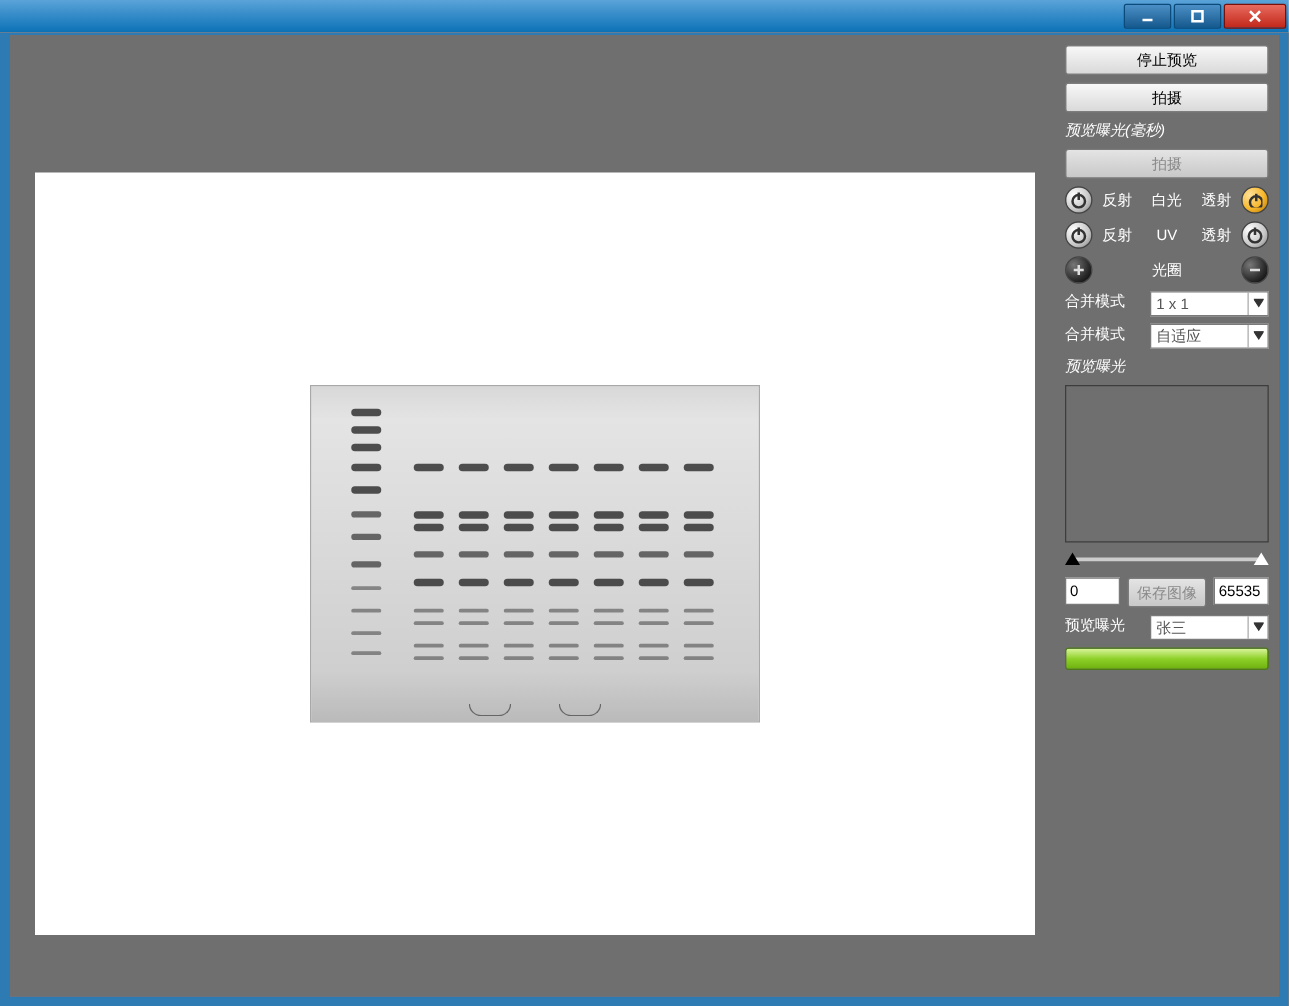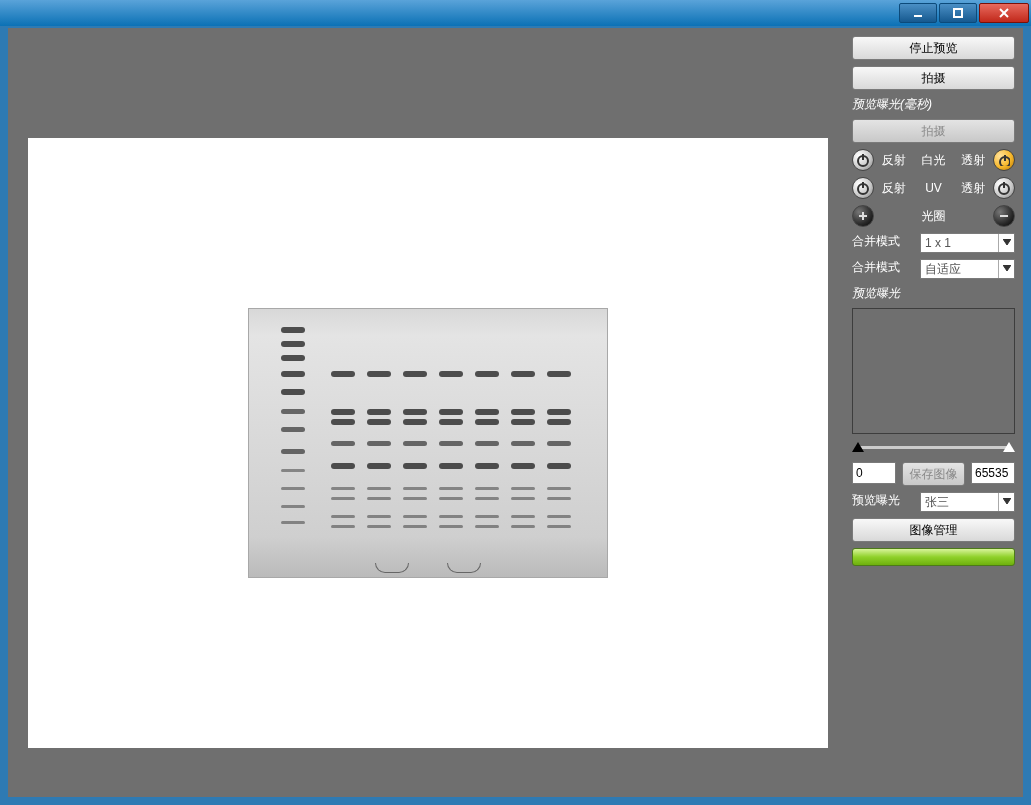--- a/index.html
+++ b/index.html
@@ -346,18 +346,17 @@
       <div class="select">
         <span>张三</span>
         <span class="arrow">
               <svg>
                 <polygon points="0,0 8,0 4,6"></polygon>
               </svg>
             </span>
       </div>
     </div>
 
-    <div class="btn">图像管理</div>
     <div class="progress"></div>
   </div>
 
 </div>
 </div>
 
 </body></html>

